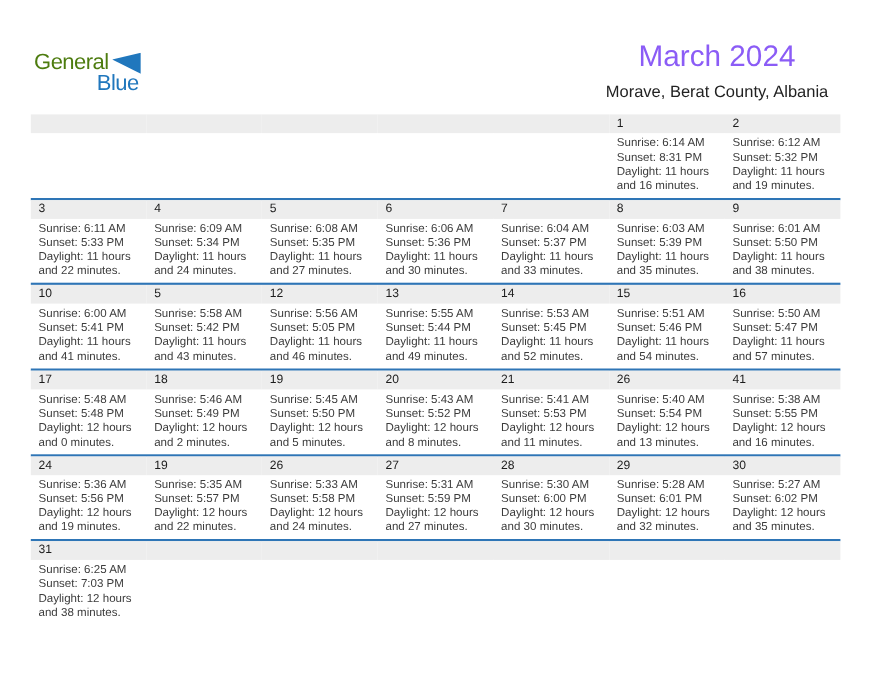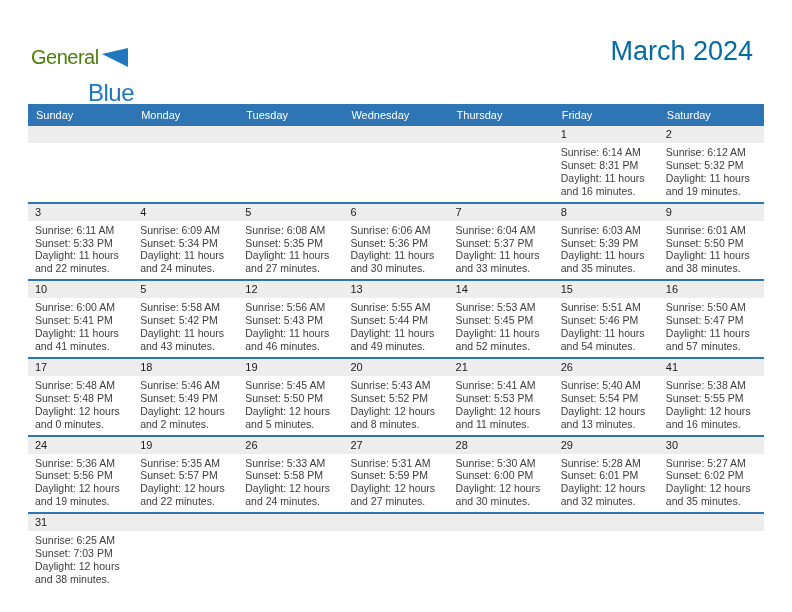--- a/index.html
+++ b/index.html
@@ -12,24 +12,24 @@
   html,body{margin:0;padding:0;}
   body{
     width:792px;height:612px;background:#ffffff;position:relative;
     font-family:"Liberation Sans", sans-serif;color:var(--text-dark);
     overflow:hidden;
   }
   
   .logo{position:absolute;left:31px;top:46px;width:130px;height:48px;}
   .logo-general{position:absolute;left:0;top:0;font-size:20px;letter-spacing:-0.5px;color:#4d7c0f;}
   .logo-triangle{position:absolute;left:71px;top:2px;}
-  .logo-blue{position:absolute;left:57px;top:33px;font-size:24px;letter-spacing:-0.5px;color:var(--logo-blue);}
+  .logo-blue{position:absolute;left:57px;top:19px;font-size:20px;letter-spacing:-0.5px;color:var(--logo-blue);}
   
   .header-right{position:absolute;right:39px;top:36px;text-align:right;}
-  .page-title{font-size:27px;color:#0369a1;line-height:30px;text-align:center;}
+  .page-title{font-size:27px;color:#8b5cf6;line-height:30px;text-align:center;}
   .page-subtitle{font-size:15px;color:#222;margin-top:9px;}
   
   .calendar{position:absolute;left:28px;top:104px;width:736px;}
   .weekday-row{display:flex;background:var(--header-blue);height:22px;}
   .weekday-cell{flex:1;color:#ffffff;font-size:11px;line-height:22px;padding-left:8px;overflow:hidden;}
   .week-row{display:flex;border-bottom:2px solid var(--header-blue);min-height:71px;}
   .week-row:last-child{border-bottom:none;justify-content:space-between;}
   .day-cell{flex:1;min-width:0;}
   .day-num{height:17px;background:var(--band-gray);font-size:11px;line-height:17px;padding-left:7px;color:#1c1c1c;}
   .day-details{font-size:10.5px;line-height:12.9px;color:var(--text-detail);padding:3px 4px 4px 7px;white-space:pre-line;}
@@ -44,32 +44,24 @@
     <span class="logo-triangle">
       <svg width="26" height="20" viewBox="0 0 26 20" aria-hidden="true">
         <polygon points="0,6 26,0 26,19" fill="#2077BD"></polygon>
       </svg>
     </span>
     <span class="logo-blue">Blue</span>
   </div>
 
   <div class="header-right">
     <div class="page-title">March 2024</div>
+    <div class="page-subtitle">Morave, Berat County, Albania</div>
   </div>
 
   <div class="calendar">
-    <div class="weekday-row">
-      <div class="weekday-cell">Sunday</div>
-      <div class="weekday-cell">Monday</div>
-      <div class="weekday-cell">Tuesday</div>
-      <div class="weekday-cell">Wednesday</div>
-      <div class="weekday-cell">Thursday</div>
-      <div class="weekday-cell">Friday</div>
-      <div class="weekday-cell">Saturday</div>
-    </div>
     <div id="calendar-grid">
         <div class="week-row">
           <div class="day-cell">
             <div class="day-num"></div>
           </div>
           <div class="day-cell">
             <div class="day-num"></div>
           </div>
           <div class="day-cell">
             <div class="day-num"></div>
@@ -157,21 +149,21 @@
           <div class="day-cell">
             <div class="day-num">5</div>
             <div class="day-details">Sunrise: 5:58 AM
 Sunset: 5:42 PM
 Daylight: 11 hours
 and 43 minutes.</div>
           </div>
           <div class="day-cell">
             <div class="day-num">12</div>
             <div class="day-details">Sunrise: 5:56 AM
-Sunset: 5:43 PM
+Sunset: 5:05 PM
 Daylight: 11 hours
 and 46 minutes.</div>
           </div>
           <div class="day-cell">
             <div class="day-num">13</div>
             <div class="day-details">Sunrise: 5:55 AM
 Sunset: 5:44 PM
 Daylight: 11 hours
 and 49 minutes.</div>
           </div>

